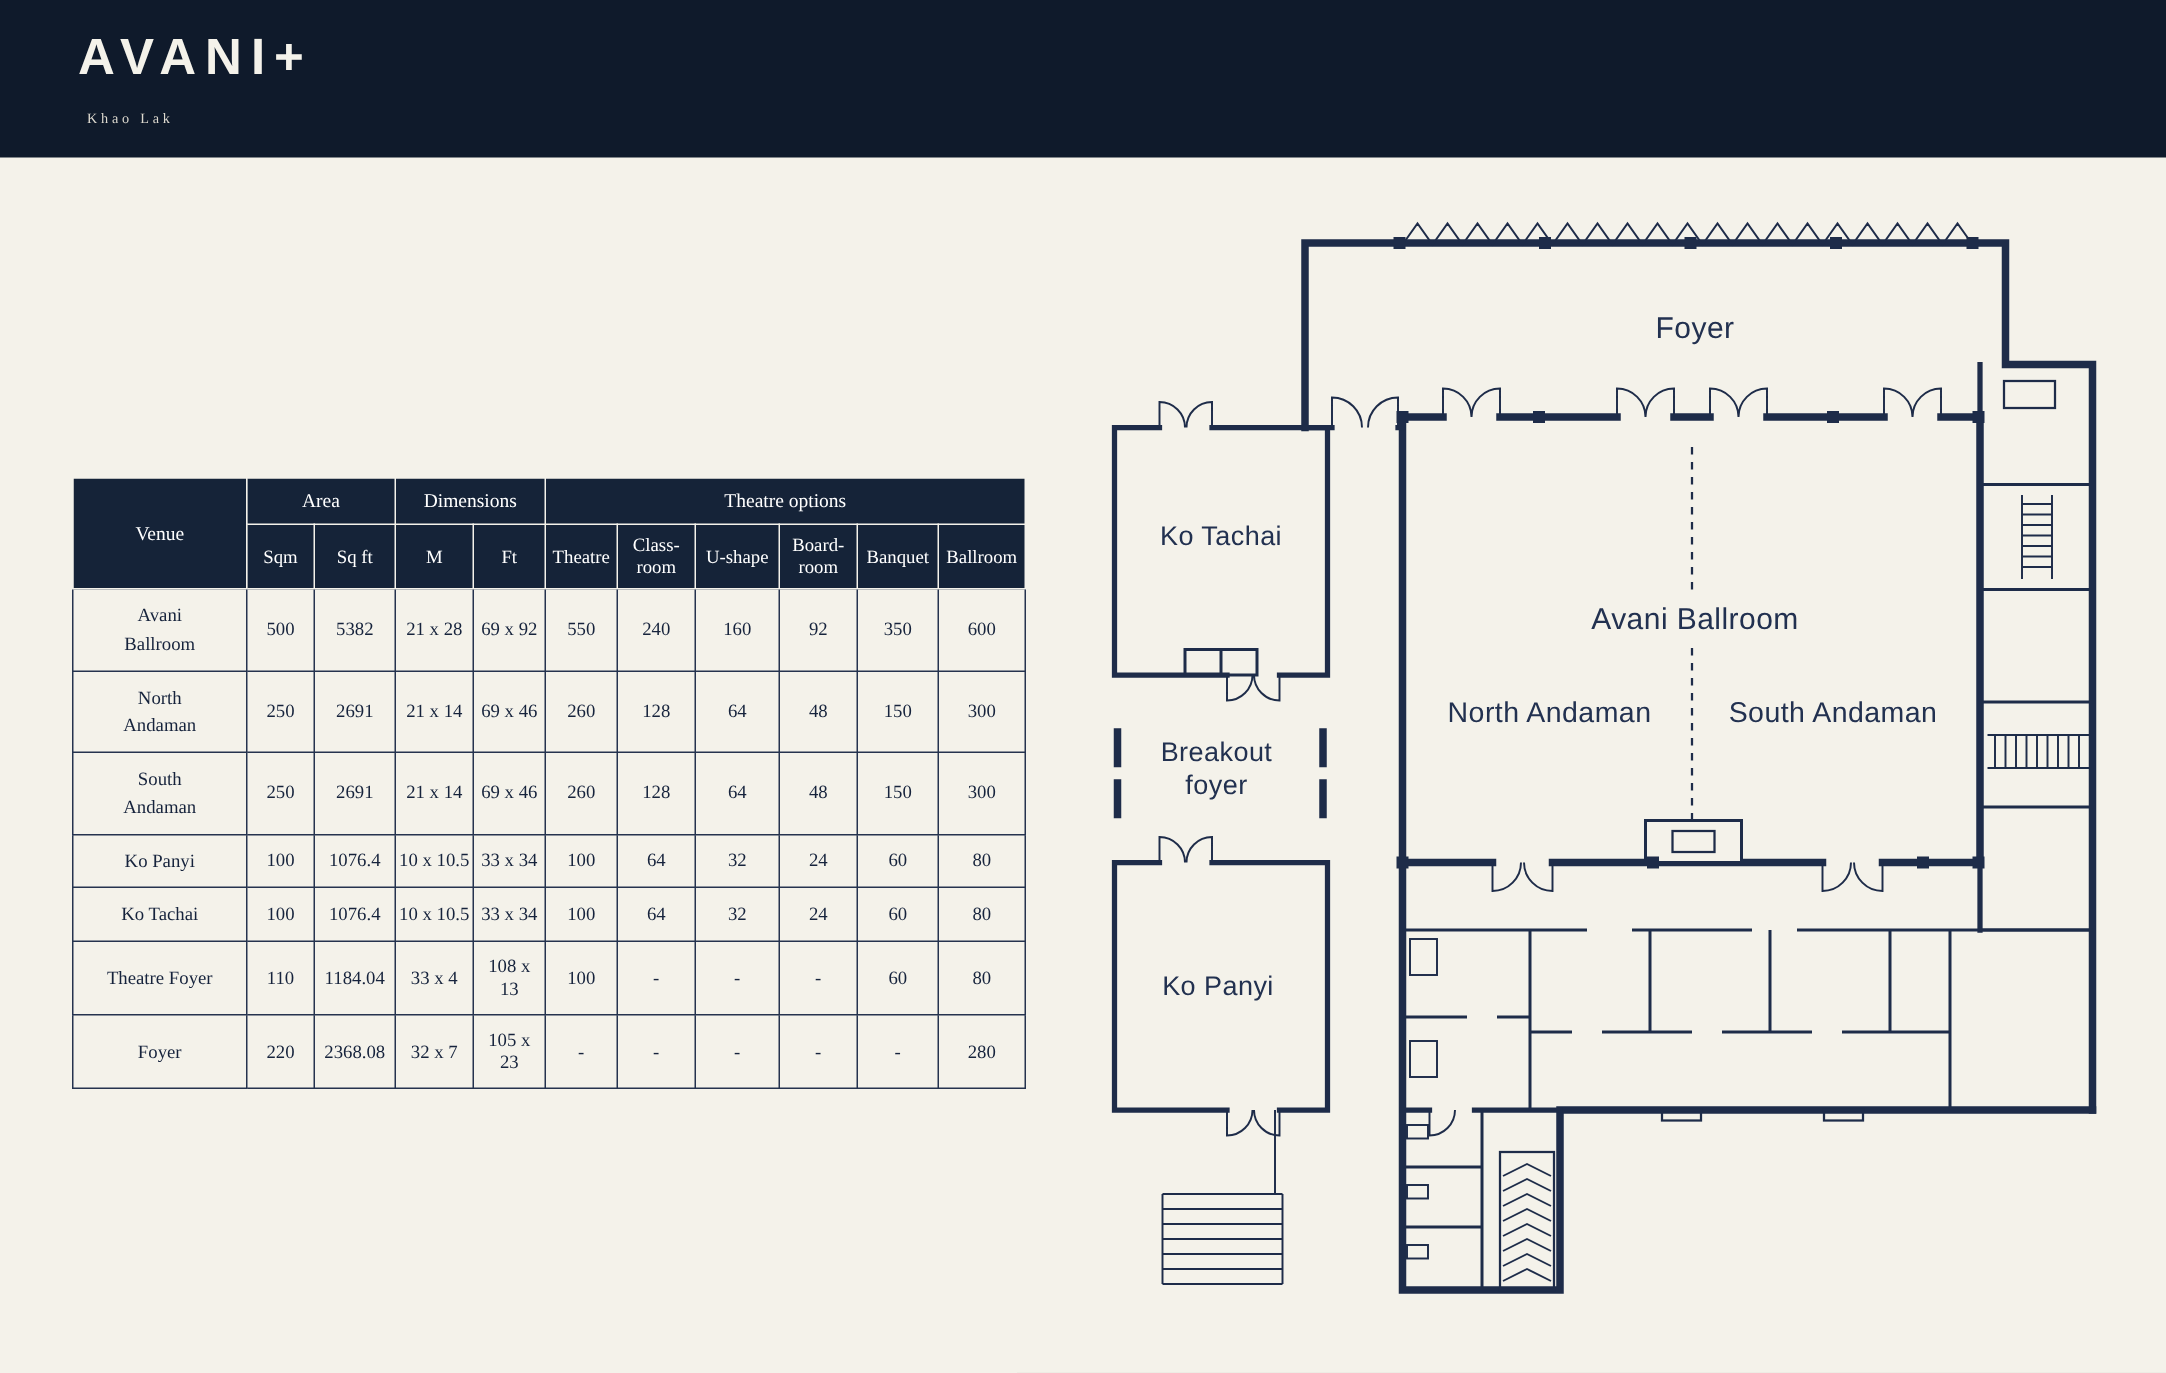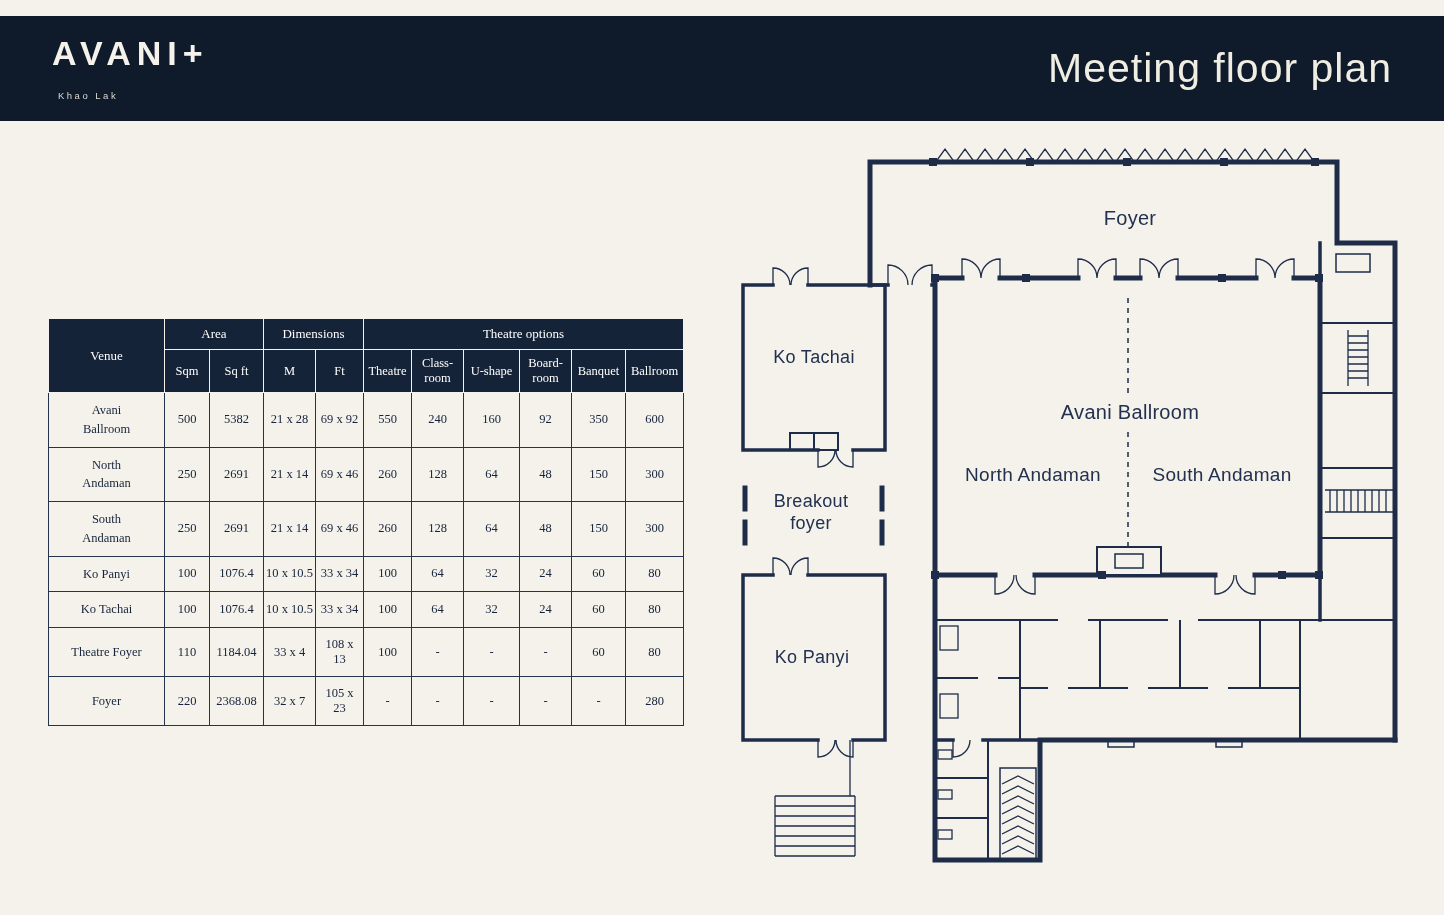--- a/index.html
+++ b/index.html
@@ -1,24 +1,24 @@
 <!DOCTYPE html>
 <html><head>
 <meta charset="utf-8">
 <style>
   html,body{margin:0;padding:0;background:#e9e7e0;}
   .page{position:relative;width:1444px;height:915px;background:#f4f2ea;overflow:hidden;
         font-family:"Liberation Sans",sans-serif;}
   
-  .topbar{position:absolute;left:0;top:16px;width:100%;height:105px;background:#0f1a2b;
+  .topbar{position:absolute;left:0;top:0;width:100%;height:105px;background:#0f1a2b;
           display:flex;align-items:center;justify-content:space-between;
           padding:0 52px;box-sizing:border-box;}
   .brand{display:flex;flex-direction:column;}
   .brand-name{color:#f4f2ea;font-size:34px;font-weight:600;letter-spacing:6px;line-height:1;}
-  .brand-sub{color:#ddd9cf;font-size:9.5px;letter-spacing:2.5px;margin-top:20px;padding-left:6px;}
+  .brand-sub{color:#ddd9cf;font-size:9.5px;letter-spacing:2.5px;margin-top:20px;padding-left:6px;font-family:Liberation Serif, serif;}
   .page-title{color:#f0ede3;font-size:41px;font-weight:300;letter-spacing:1px;}
   
   .table-wrap{position:absolute;left:48px;top:318px;}
   table{border-collapse:collapse;border:1.5px solid #25334e;}
   th{background:#152338;color:#ffffff;font-family:"Liberation Serif",serif;font-weight:400;
      font-size:12.5px;border:1px solid #f4f2ea;padding:6px 3px;}
   thead tr.groups th{font-size:13px;padding:7px 3px;}
   td{border:1px solid #25334e;font-family:"Liberation Serif",serif;font-size:12.5px;
      color:#16233c;text-align:center;padding:9px 2px;background:transparent;}
   td.venue{padding:8px 21px;line-height:1.5;}
@@ -29,21 +29,20 @@
 </head>
 <body>
 
 <div class="page">
 
   <div class="topbar">
     <div class="brand">
       <span class="brand-name">AVANI+</span>
       <span class="brand-sub">Khao Lak</span>
     </div>
-    <div class="page-title">Meeting floor plan</div>
   </div>
 
   <div class="table-wrap">
     <table>
       <colgroup>
         <col style="width:116px">
           <col style="width:45px">
           <col style="width:54px">
         <col style="width:52px">
           <col style="width:48px">

